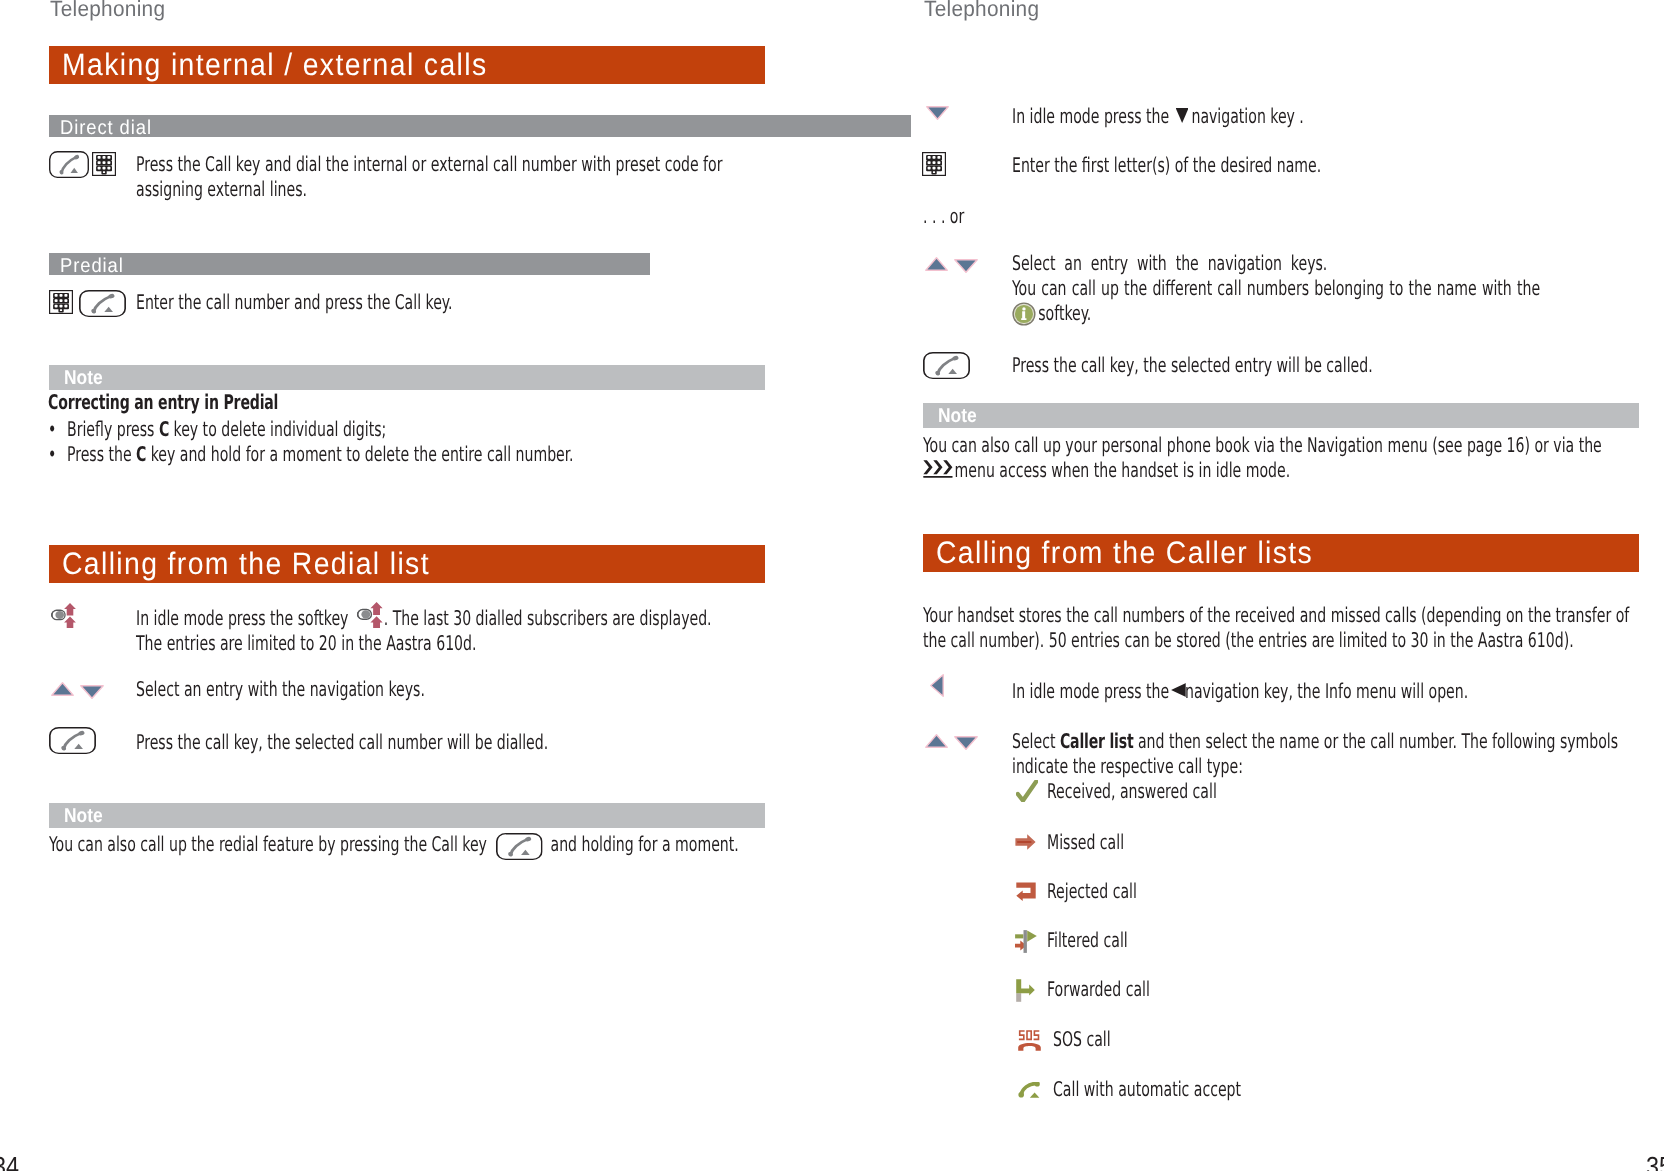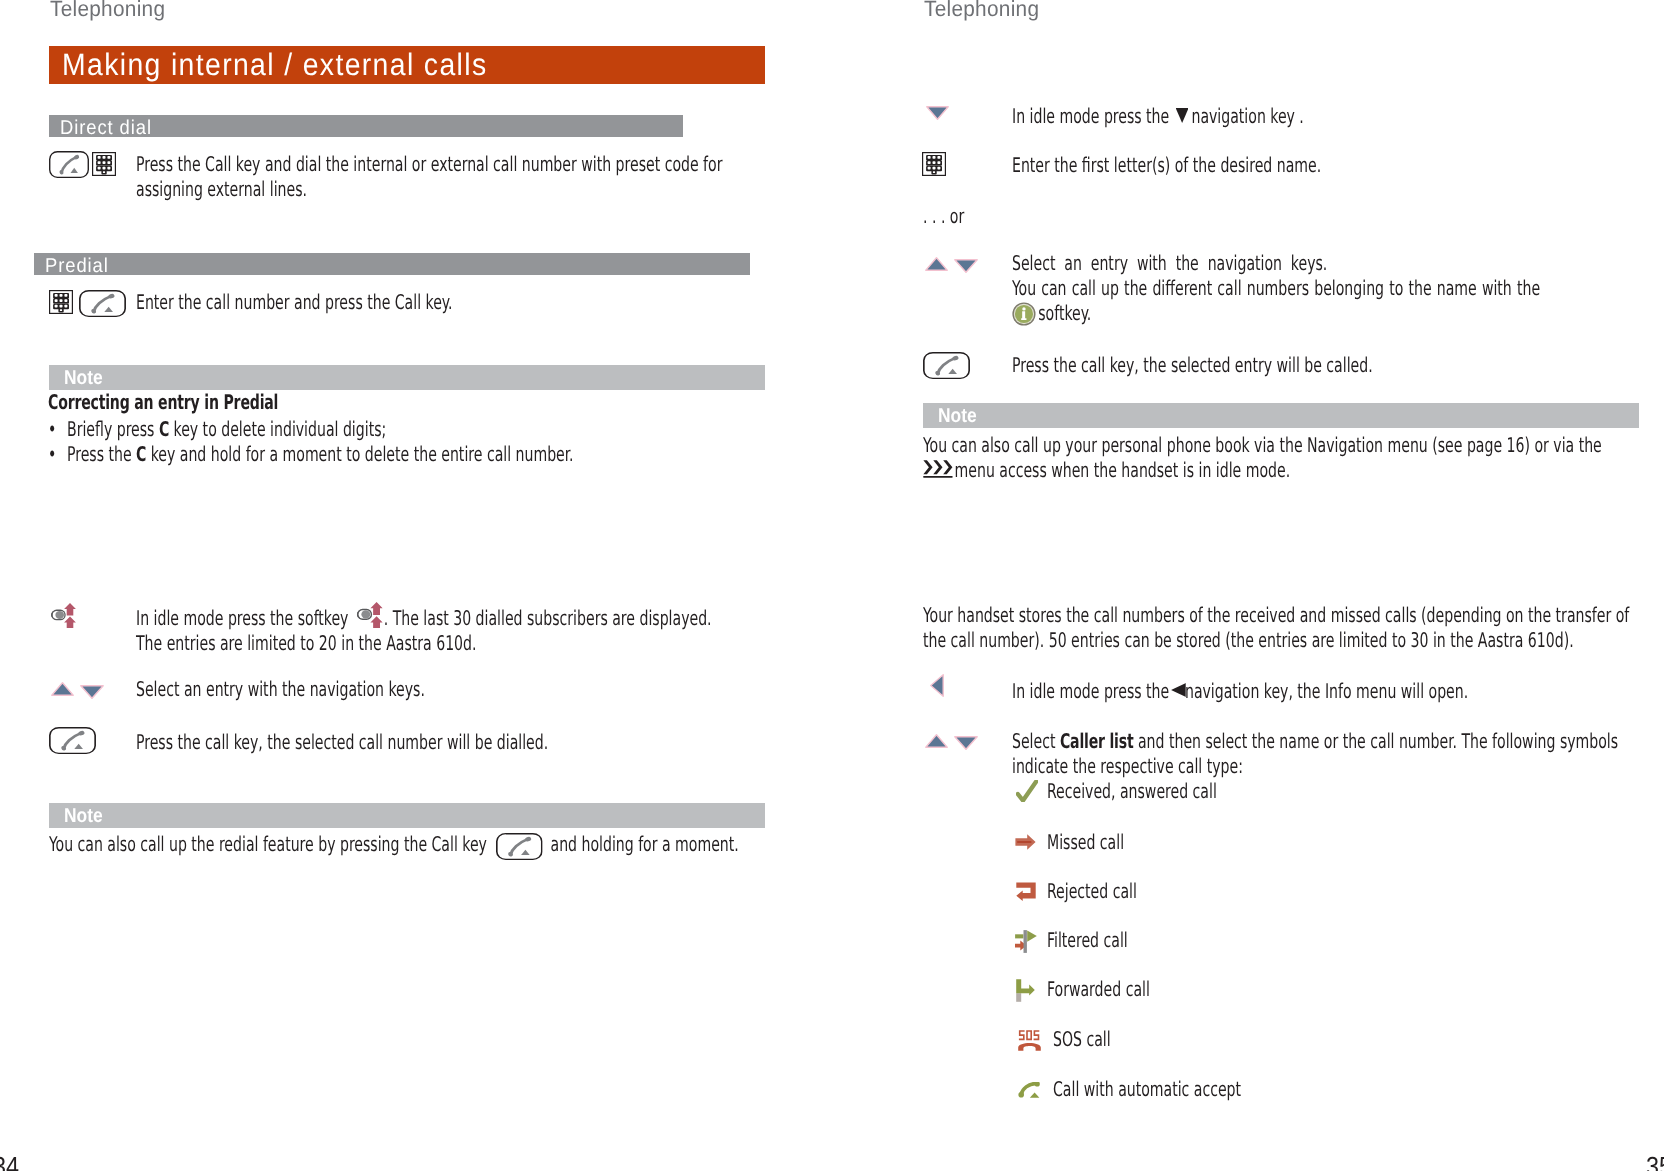--- a/index.html
+++ b/index.html
@@ -174,34 +174,34 @@
 </svg>
 
 <div class="page left">
 
   <div class="running" style="left:50px;top:-4px;">Telephoning</div>
 
   <div class="h1bar" style="left:49px;top:46px;width:716px;">
     <span>Making internal / external calls</span>
   </div>
 
-  <div class="h2bar" style="left:49px;top:115px;width:634px;">
+  <div class="h2bar" style="left:49px;top:115px;width:862px;">
     <span>Direct dial</span>
   </div>
 
   <svg class="ic" style="left:48.5px;top:151px;" width="40" height="27">
       <use href="#sym-callkey"></use>
     </svg>
   <svg class="ic" style="left:91.5px;top:152px;" width="24" height="24">
       <use href="#sym-keypad"></use>
     </svg>
   <div class="txt" style="left:135.5px;top:151px;">Press the Call key and dial the internal or external call number with preset code for</div>
   <div class="txt" style="left:135.5px;top:176px;">assigning external lines.</div>
 
-  <div class="h2bar" style="left:34px;top:253px;width:716px;">
+  <div class="h2bar" style="left:49px;top:253px;width:601px;">
     <span>Predial</span>
   </div>
 
   <svg class="ic" style="left:48.5px;top:290px;" width="24" height="24">
       <use href="#sym-keypad"></use>
     </svg>
   <svg class="ic" style="left:79px;top:290px;" width="47" height="27">
       <use href="#sym-callkey"></use>
     </svg>
   <div class="txt" style="left:135.5px;top:289px;width:700px;">Enter the call number and press the Call key.</div>
@@ -212,20 +212,23 @@
   <div class="txt bld" style="left:48px;top:389px;">Correcting an entry in Predial</div>
   <div class="txt" style="left:48px;top:416px;">•</div>
   <div class="txt" style="left:67px;top:416px;">
     <span>Briefly press </span><b>C</b><span> key to delete individual digits;</span>
   </div>
   <div class="txt" style="left:48px;top:441px;">•</div>
   <div class="txt" style="left:67px;top:441px;">
     <span>Press the </span><b>C</b><span> key and hold for a moment to delete the entire call number.</span>
   </div>
 
+  <div class="h1bar" style="left:49px;top:545px;width:716px;">
+    <span>Calling from the Redial list</span>
+  </div>
 
   <svg class="ic" style="left:51px;top:603px;" width="25" height="25">
       <use href="#sym-redial"></use>
     </svg>
   <div class="txt" style="left:135.5px;top:605px;">
     <span>In idle mode press the softkey</span><svg class="inl" style="margin:0 1px 0 11px;position:relative;top:-5px;vertical-align:-8px;overflow:visible;" width="33.7" height="26" viewBox="0 0 25 25" preserveAspectRatio="none">
         <use href="#sym-redial"></use>
       </svg><span>. The last 30 dialled subscribers are displayed.</span>
   </div>
   <div class="txt" style="left:135.5px;top:630px;">The entries are limited to 20 in the Aastra 610d.</div>
@@ -297,20 +300,23 @@
   <div class="notebar" style="left:91px;top:403px;width:716px;">
     <span>Note</span>
   </div>
   <div class="txt" style="left:91px;top:432px;">You can also call up your personal phone book via the Navigation menu (see  page 16) or via the</div>
   <div class="txt" style="left:91px;top:457px;">
     <svg class="inl" style="vertical-align:-1px;margin-right:2px;" width="38.9" height="18">
         <use href="#sym-menuaccess"></use>
       </svg><span>menu access when the handset is in idle mode.</span>
   </div>
 
+  <div class="h1bar" style="left:91px;top:534px;width:716px;">
+    <span>Calling from the Caller lists</span>
+  </div>
 
   <div class="txt" style="left:91px;top:602px;">Your handset stores the call numbers of the received and missed calls (depending on the transfer of</div>
   <div class="txt" style="left:91px;top:627px;">the call number). 50 entries can be stored (the entries are limited to 30 in the Aastra 610d).</div>
 
   <svg class="ic" style="left:98px;top:674px;" width="14" height="23">
       <use href="#sym-navleft"></use>
     </svg>
   <div class="txt" style="left:179.5px;top:678px;">
     <span>In idle mode press the</span><svg class="inl" style="margin:0 -1px 0 2px;position:relative;top:-3px;vertical-align:-2px;" width="19.4" height="14">
         <use href="#sym-tri-left"></use>

